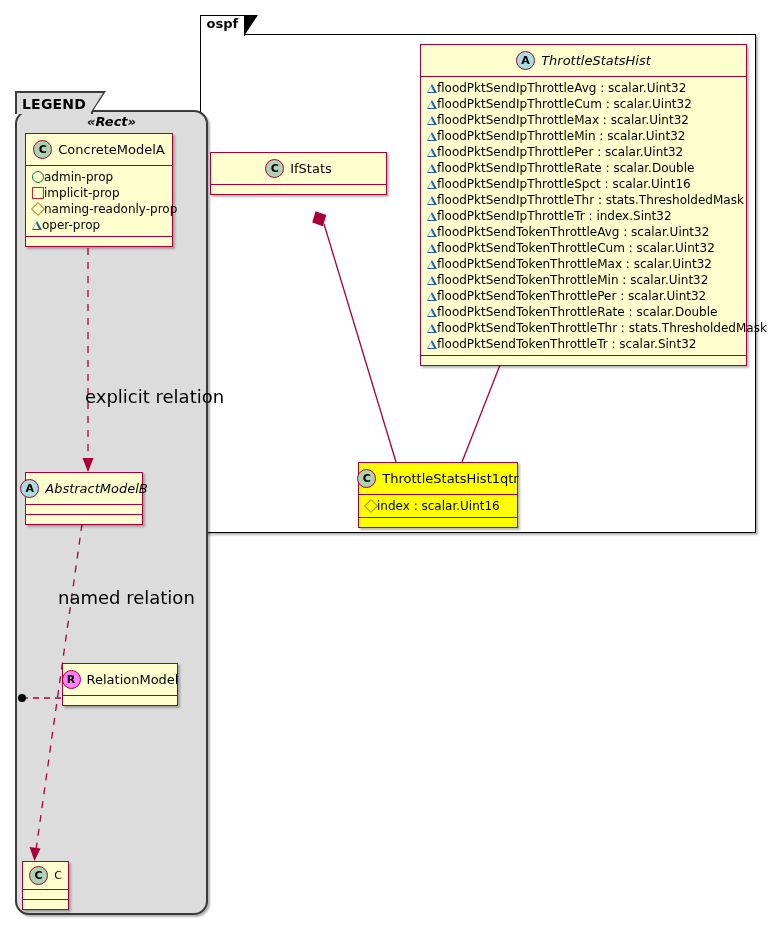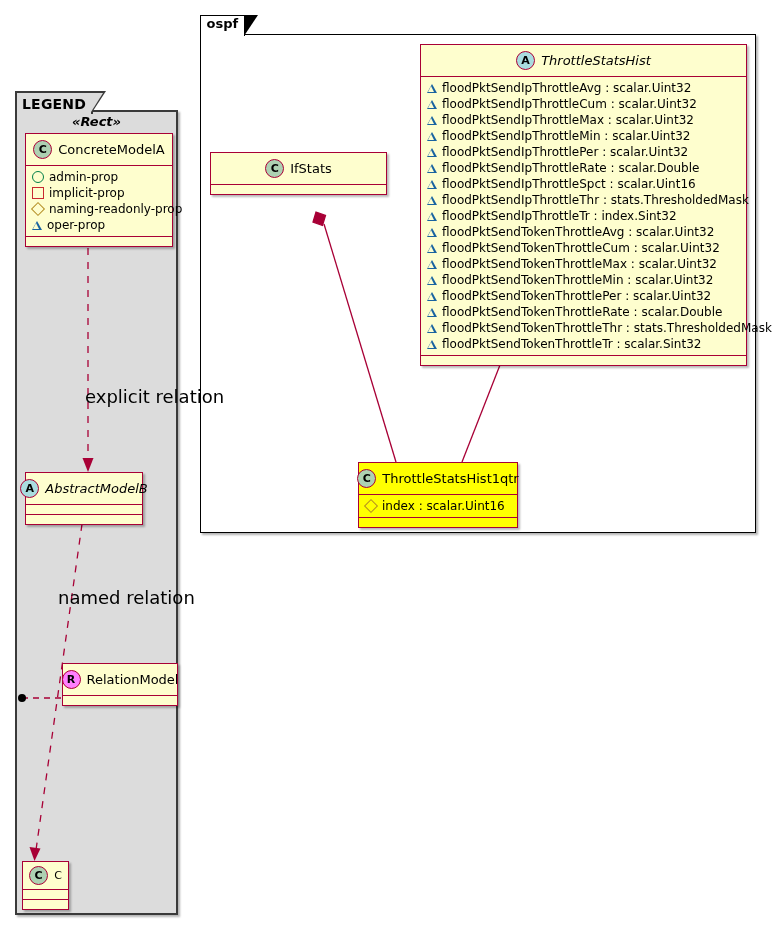--- a/index.html
+++ b/index.html
@@ -51,21 +51,21 @@
   }
   .cls.hl{background:#FFFF00;}
   .cls-head{
     display:flex;align-items:center;justify-content:center;gap:6px;
     padding:6px 8px;border-bottom:1.3px solid #A80036;
   }
   .cls-name{font-size:13px;white-space:nowrap;}
   .cls-name.ital{font-style:italic;}
   .cls-body{padding:3px 6px 3px 6px;border-bottom:1.3px solid #A80036;}
   .cls-foot{height:9px;}
-  .attr{display:flex;align-items:center;gap:5px;line-height:16px;white-space:nowrap;font-size:12px;}
+  .attr{display:flex;align-items:center;line-height:16px;white-space:nowrap;font-size:12px;}
   .attr-txt{font-size:12px;}
 
   
   .badge{
     width:17px;height:17px;border-radius:50%;flex:0 0 auto;
     display:flex;align-items:center;justify-content:center;
     font-size:11px;font-weight:bold;line-height:1;
   }
   .badge-C{background:#ADD1B2;border:1.4px solid #A80036;color:#000;}
   .badge-A{background:#A9DCDF;border:1.4px solid #A80036;color:#000;}
@@ -95,21 +95,21 @@
 </head>
 <body>
 
 <div class="abs pkg" style="left:200px;top:34px;width:556px;height:499px;">
   <div class="pkg-tab">
     <span>ospf</span>
     <span class="pkg-tab-inner"></span>
   </div>
 </div>
 
-<div class="abs legend" style="left:15px;top:110px;width:163px;height:805px;">
+<div class="abs legend" style="left:15px;top:110px;width:193px;height:805px;border-radius:14px;">
   <div class="legend-tab">
     <span>LEGEND</span>
     <span class="legend-tab-notch"></span>
       <span class="legend-tab-notch-in"></span>
   </div>
   <div class="stereo">«Rect»</div>
 </div>
 
 <svg width="774" height="927">
 

